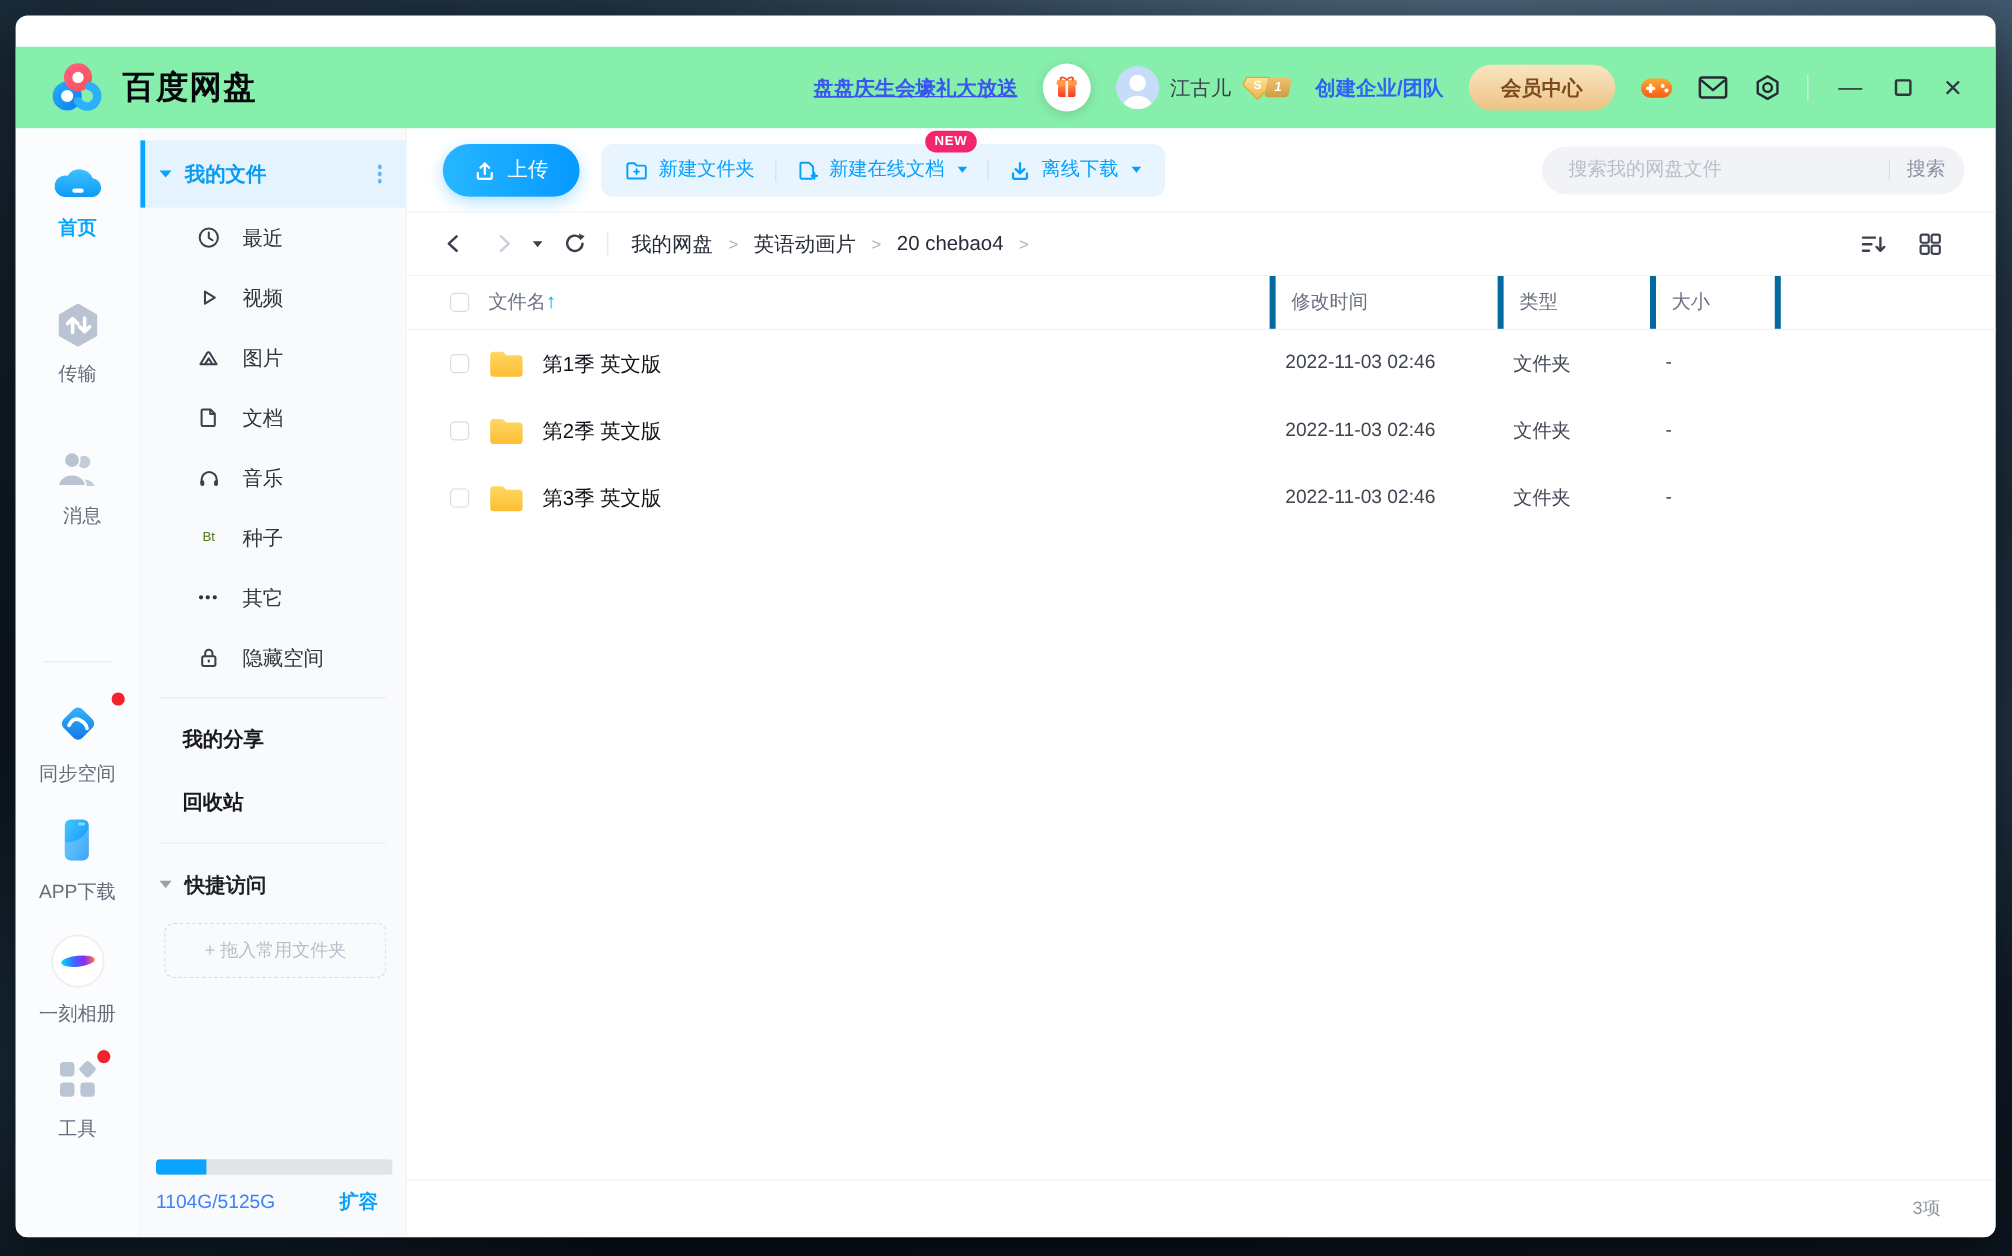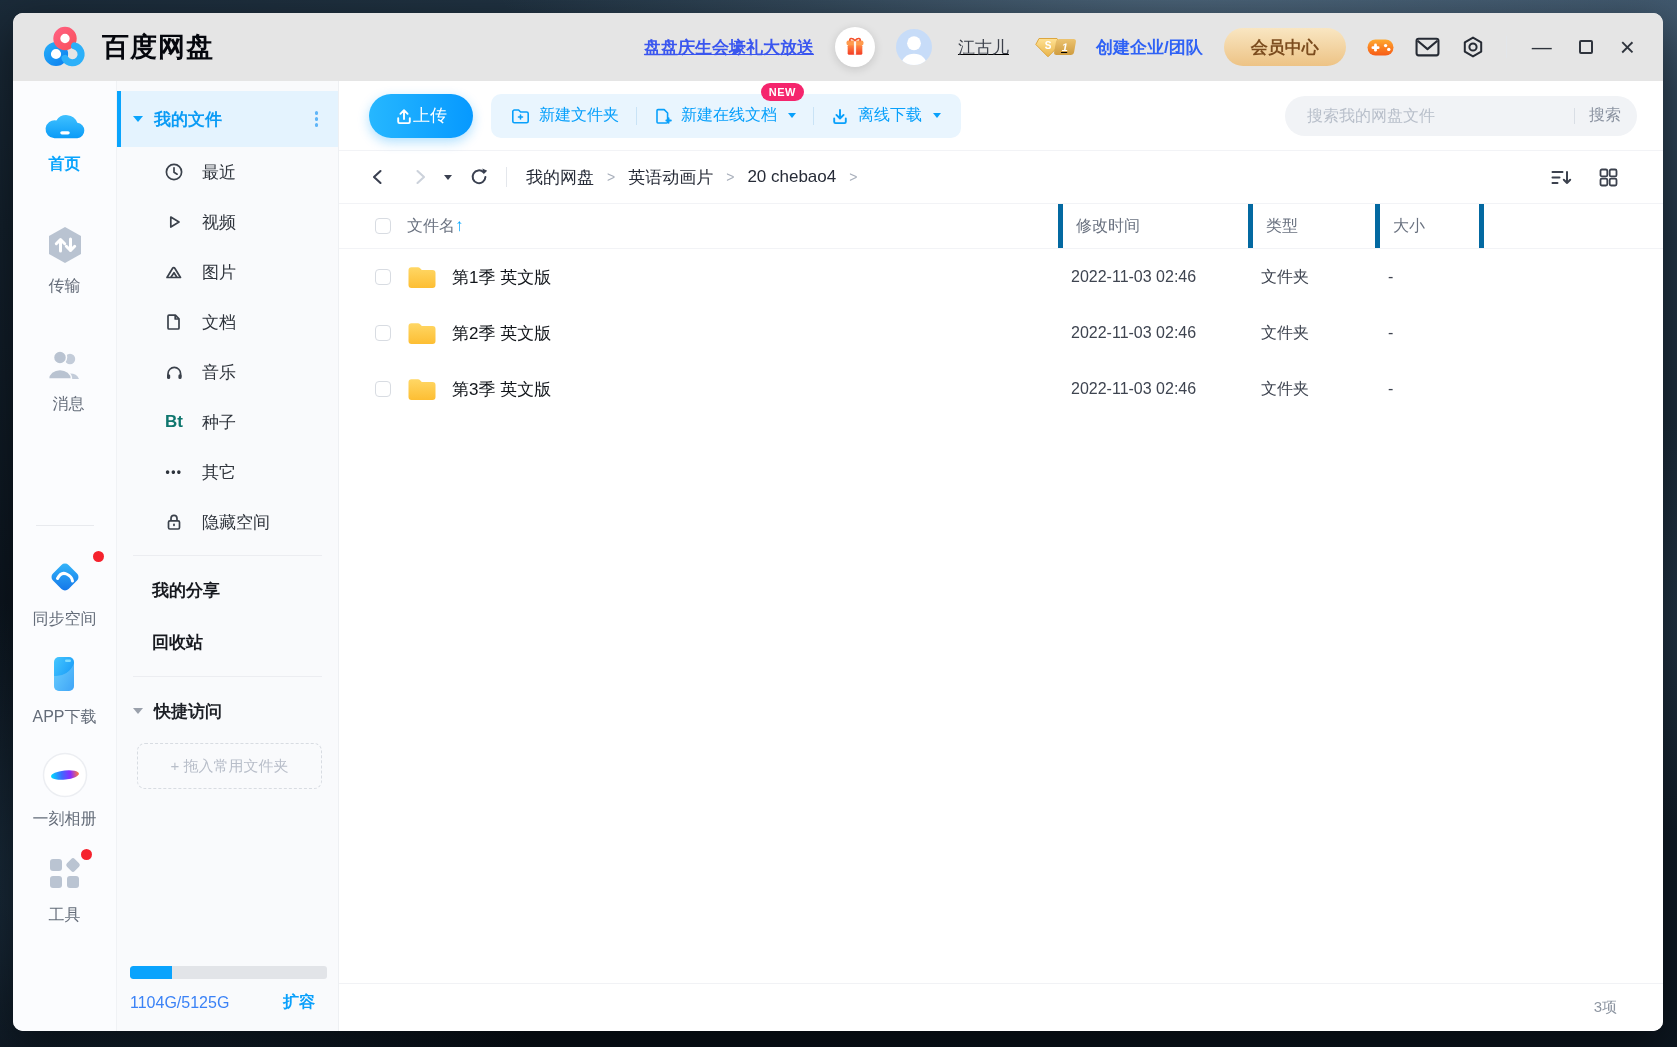--- a/index.html
+++ b/index.html
@@ -13,27 +13,27 @@
       radial-gradient(500px 300px at 96% 60%, rgba(60,90,115,.35), transparent 70%),
       linear-gradient(195deg,#3a5166 0%,#223545 16%,#13202c 45%,#0b141d 75%,#070d14 100%);
   }
   .window {
     position:absolute; left:13px; top:13px; width:1650px; height:1018px;
     background:#fff; border-radius:10px; overflow:hidden;
     display:flex; flex-direction:column;
     box-shadow:0 14px 44px rgba(0,0,0,.5);
   }
   
-  .hdr { flex:0 0 68px; display:flex; align-items:center; padding:0 28px; background:#e5e5e5; }
+  .hdr { flex:0 0 68px; display:flex; align-items:center; padding:0 28px; background:#86efac;margin-top:26px; }
   .logo { display:flex; align-items:center; gap:13px; }
   .app-title { font-size:27px; font-weight:bold; color:#05070d; letter-spacing:1px; }
   .hdr-right { margin-left:auto; display:flex; align-items:center; gap:21px; }
   .promo { color:#3a56ef; font-size:17px; font-weight:600; text-decoration:underline; cursor:pointer; white-space:nowrap; }
   .gift-wrap { width:40px; height:40px; border-radius:50%; background:#fff; box-shadow:0 2px 10px rgba(0,0,0,.14); display:flex; align-items:center; justify-content:center; cursor:pointer; }
-  .user { display:flex; align-items:center; gap:26px; cursor:pointer;text-decoration:underline; }
+  .user { display:flex; align-items:center; gap:9px; cursor:pointer; }
   .avatar { width:36px; height:36px; border-radius:50%; background:#c7dcf8; overflow:hidden; display:flex; align-items:flex-end; justify-content:center; }
   .username { font-size:17px; color:#3c414b; }
   .vip { display:flex; align-items:center; }
   .vip-level { background:linear-gradient(180deg,#ecc370,#cf9c3f); color:#fff; font-size:11px; font-weight:bold; padding:2px 7px; border-radius:3px; transform:skewX(-10deg); margin-left:-6px; }
   .create-team { color:#2f62f5; font-size:17px; font-weight:bold; cursor:pointer; white-space:nowrap; }
   .member-btn { height:38px; padding:0 27px; border-radius:19px; border:none; cursor:pointer;
     background:linear-gradient(180deg,#f9e6c2,#edc385); color:#7c4c1e; font-size:17px; font-weight:600; display:flex; align-items:center; }
   .hdr-icon { display:flex; align-items:center; cursor:pointer; }
   .vdiv { width:1px; height:22px; background:#e3e6ea; }
   .win-controls { display:flex; align-items:center; gap:27px; margin-left:4px; }
@@ -53,39 +53,39 @@
   .red-dot { position:absolute; top:-5px; right:-7px; width:11px; height:11px; border-radius:50%; background:#f5222d; }
   
   .sidebar { flex:0 0 222px; background:#f9fafc; border-right:1px solid #eef0f3; display:flex; flex-direction:column; padding-top:10px; }
   .side-active { height:56px; background:#e4f3fe; border-left:4px solid #09a4fd; display:flex; align-items:center; padding:0 16px 0 12px; cursor:pointer; }
   .caret { width:0; height:0; border-left:5px solid transparent; border-right:5px solid transparent; border-top:6px solid #09a4fd; }
   .side-active-label { margin-left:11px; font-size:17px; font-weight:bold; color:#0a9bf5; }
   .kebab { margin-left:auto; display:flex; flex-direction:column; gap:2.5px; cursor:pointer; padding:4px; }
   .kebab i { width:3.5px; height:3.5px; border-radius:50%; background:#5fb5f8; }
   .tree-item { height:50px; display:flex; align-items:center; padding-left:46px; gap:17px; font-size:17px; color:#2f343c; cursor:pointer; }
   .tree-ico { width:22px; display:flex; justify-content:center; align-items:center; }
-  .glyph-ico { font-weight:bold; font-size:17px; color:#0f766e; letter-spacing:0; }
+  .glyph-ico { font-weight:normal; font-size:11px; color:#4d7c0f; letter-spacing:0; }
   .dots-ico { font-size:12px; font-weight:bold; color:#2e333c; letter-spacing:1.5px; }
   .side-div { height:1px; background:#ecedf1; margin:8px 16px; }
   .side-link { height:52px; display:flex; align-items:center; padding-left:35px; font-weight:bold; font-size:17px; color:#17191f; cursor:pointer; }
   .quick-row { height:52px; display:flex; align-items:center; padding-left:16px; gap:11px; font-weight:bold; font-size:17px; color:#1d2026; cursor:pointer; }
   .caret-gray { border-top-color:#9aa0ab; border-left-width:5px; border-right-width:5px; }
   .drop-box { margin:6px 16px 0 20px; height:46px; border:1px dashed #d8dce2; border-radius:8px; display:flex; align-items:center; justify-content:center; color:#b8bec9; font-size:15px; cursor:pointer; }
   .storage { margin-top:auto; padding:0 11px 18px 13px; }
   .bar { height:13px; background:#e2e4e8; border-radius:3px; overflow:hidden; }
   .bar-fill { height:100%; background:#0aa3fd; border-radius:3px 0 0 3px; }
   .storage-row { display:flex; align-items:center; margin-top:13px; }
   .storage-text { font-size:16px; color:#3b82f6; }
   .expand { margin-left:auto; margin-right:12px; color:#0aa0fb; font-size:16px; font-weight:600; cursor:pointer; }
   
   .main { flex:1; min-width:0; display:flex; flex-direction:column; background:#fff; }
   .toolbar { flex:0 0 70px; display:flex; align-items:center; padding:0 26px 0 30px; border-bottom:1px solid #f2f3f6; }
   .upload-btn { height:44px; padding:0 26px; border:none; border-radius:22px; cursor:pointer;
     background:linear-gradient(90deg,#26b7ff,#0699ff); color:#fff; font-size:17px;
-    display:flex; align-items:center; box-shadow:0 4px 12px rgba(9,160,253,.32); }
+    display:flex; align-items:center; gap:10px; box-shadow:0 4px 12px rgba(9,160,253,.32); }
   .tb-group { height:44px; background:#e9f5fe; border-radius:10px; display:flex; align-items:center; padding:0 20px; gap:17px; margin-left:18px; }
   .group-btn { display:flex; align-items:center; gap:9px; color:#08a0fb; font-size:16px; cursor:pointer; position:relative; white-space:nowrap; }
   .caret-blue { border-top-color:#08a0fb; border-left-width:4.5px; border-right-width:4.5px; border-top-width:5.5px; margin-left:2px; }
   .group-div { width:1px; height:18px; background:#c9e3f6; }
   .new-badge { position:absolute; top:-22px; right:-8px; background:#f5256d; color:#fff; font-size:11px; font-weight:bold; padding:3px 8px; border-radius:9px; letter-spacing:.5px; }
   .search { margin-left:auto; width:352px; height:40px; background:#f1f3f6; border-radius:20px; display:flex; align-items:center; padding:0 16px 0 22px; }
   .search input { flex:1; min-width:0; border:none; outline:none; background:transparent; font-size:16px; color:#333;
     font-family:"Liberation Sans","DejaVu Sans",sans-serif; }
   .search input::placeholder { color:#b8bfca; }
   .search-div { width:1px; height:16px; background:#d9dee5; margin:0 14px 0 8px; }

